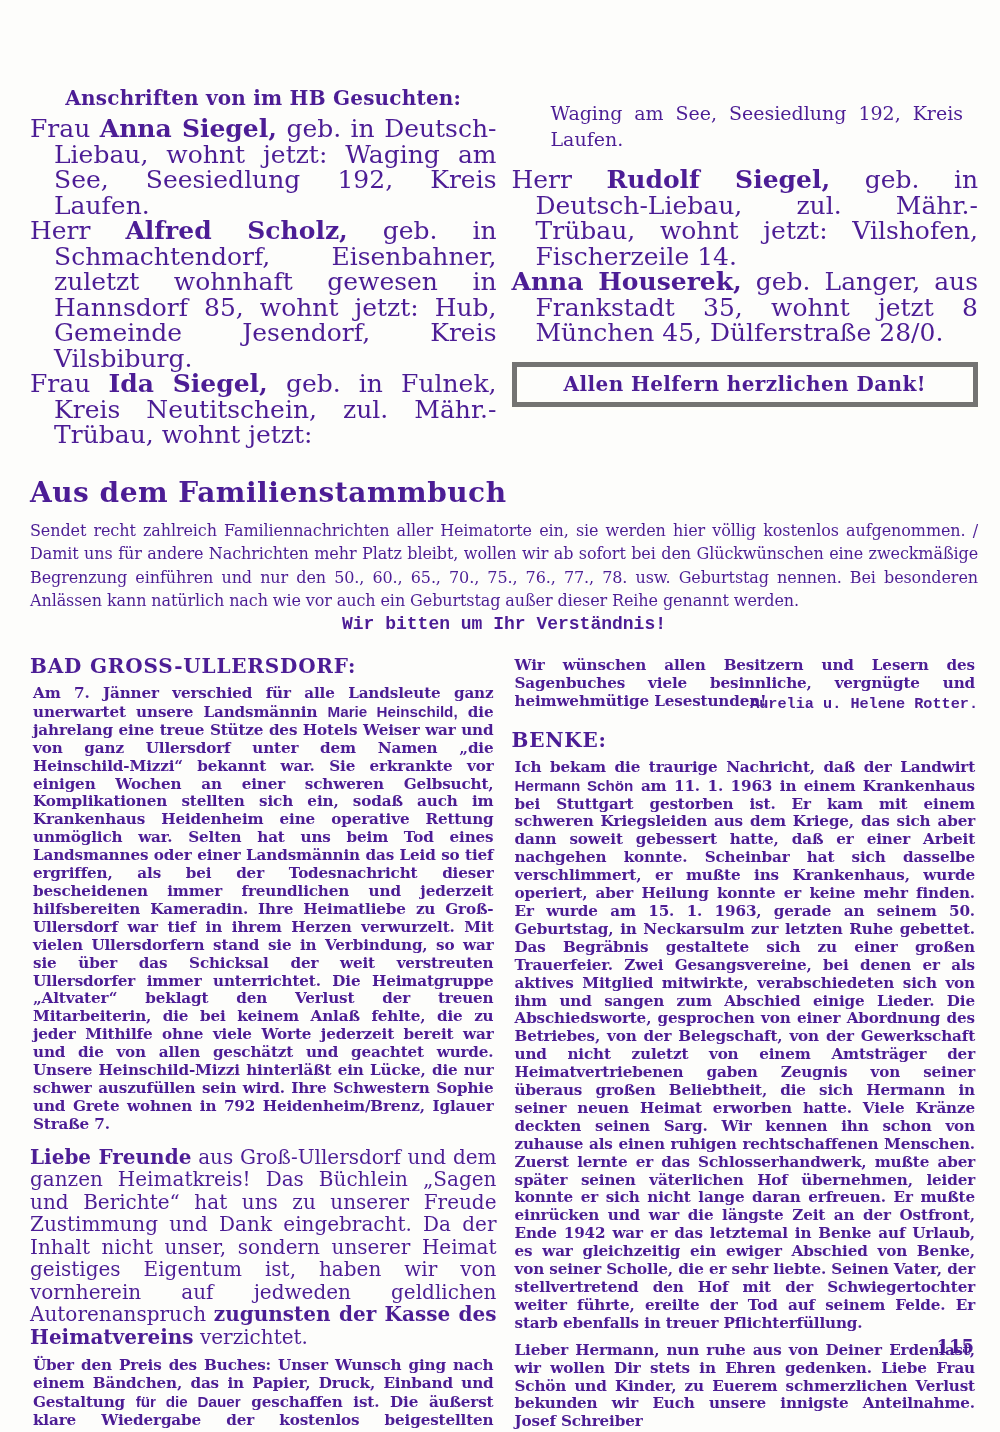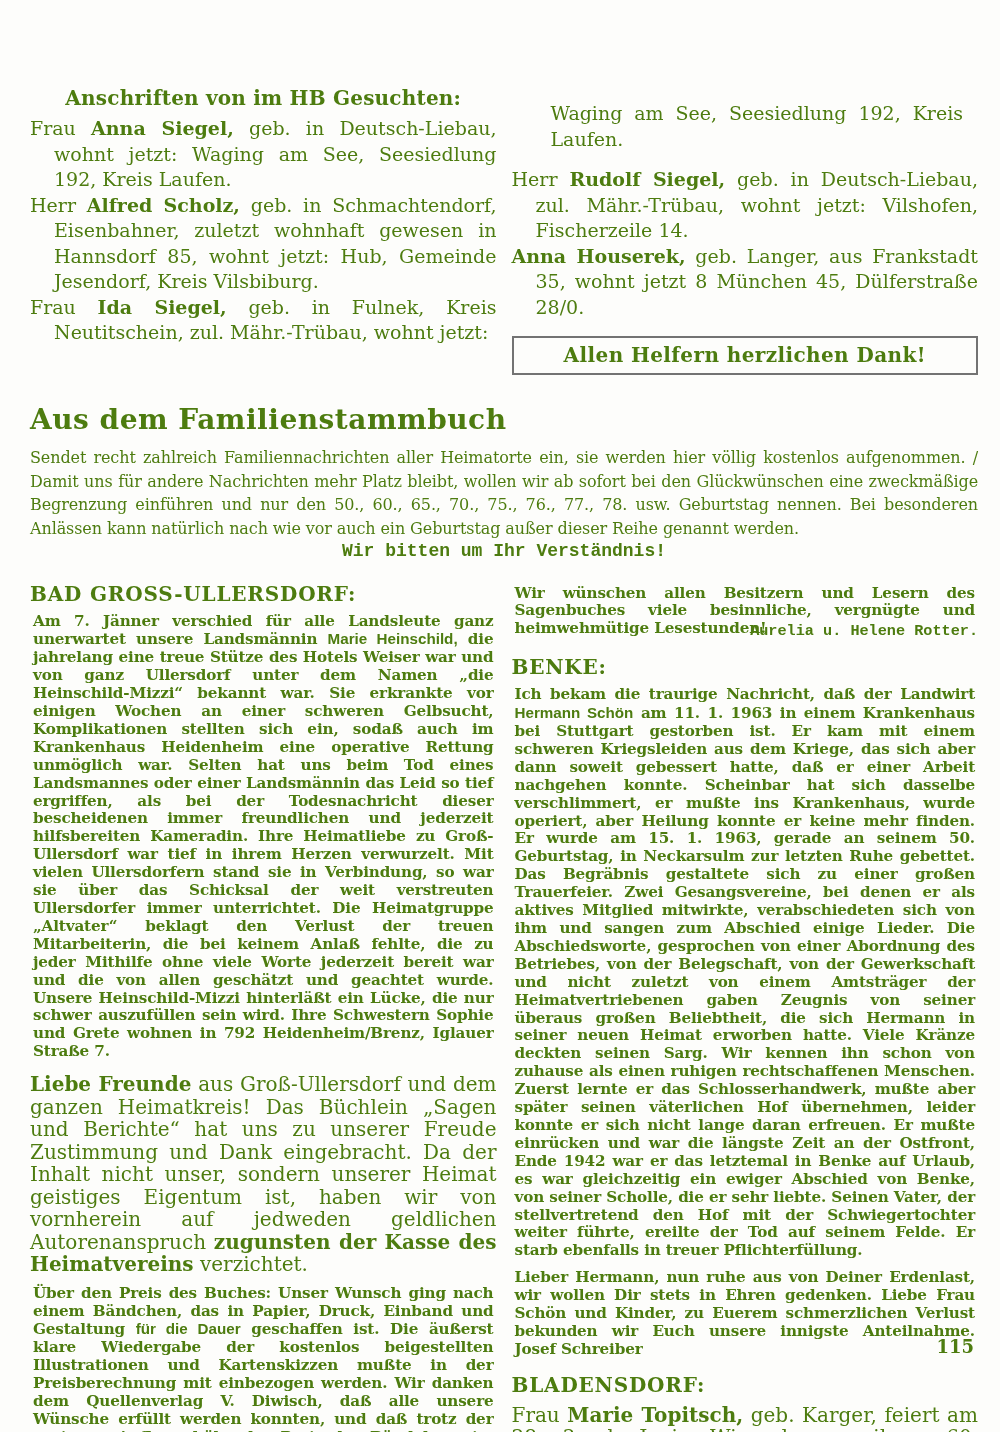--- a/index.html
+++ b/index.html
@@ -1,44 +1,44 @@
 <!DOCTYPE html>
 <html><head>
 <meta charset="utf-8">
 <style>
   html,body{margin:0;padding:0;background:#e8e8e6;}
   .page{
     position:relative;
     width:1000px;height:1432px;
     margin:0 auto;
     background:#fdfdfb;
-    color:#4d7c0f;
+    color:#4c1d95;
     font-family:"DejaVu Serif","Liberation Serif",serif;
     box-sizing:border-box;
     padding:86px 22px 0 30px;
     overflow:hidden;
   }
   .two-col{display:grid;grid-template-columns:1fr 1fr;column-gap:15px;}
 
   
   .addr-heading{
     font-weight:bold;font-size:20px;text-align:center;
     margin:0 0 6px 0;letter-spacing:0.2px;
   }
   .addr-entry{
-    font-size:19px;line-height:25.5px;text-align:justify;
+    font-size:25px;line-height:25.5px;text-align:justify;
     padding-left:24px;text-indent:-24px;margin:0;
   }
   .addr-cont{
     font-size:19px;line-height:25.5px;text-align:justify;
     padding-left:24px;margin:15px;
   }
   .addr-entry .b,.addr-cont .b{font-weight:bold;}
   .thanks-box{
-    border:2px solid #737373;
+    border:5px solid #737373;
     margin-top:16px;
     padding:5px 4px 6px 4px;
     text-align:center;
     font-weight:bold;font-size:20px;
     letter-spacing:0.4px;
   }
 
   
   .fam-title{
     text-align:left;

